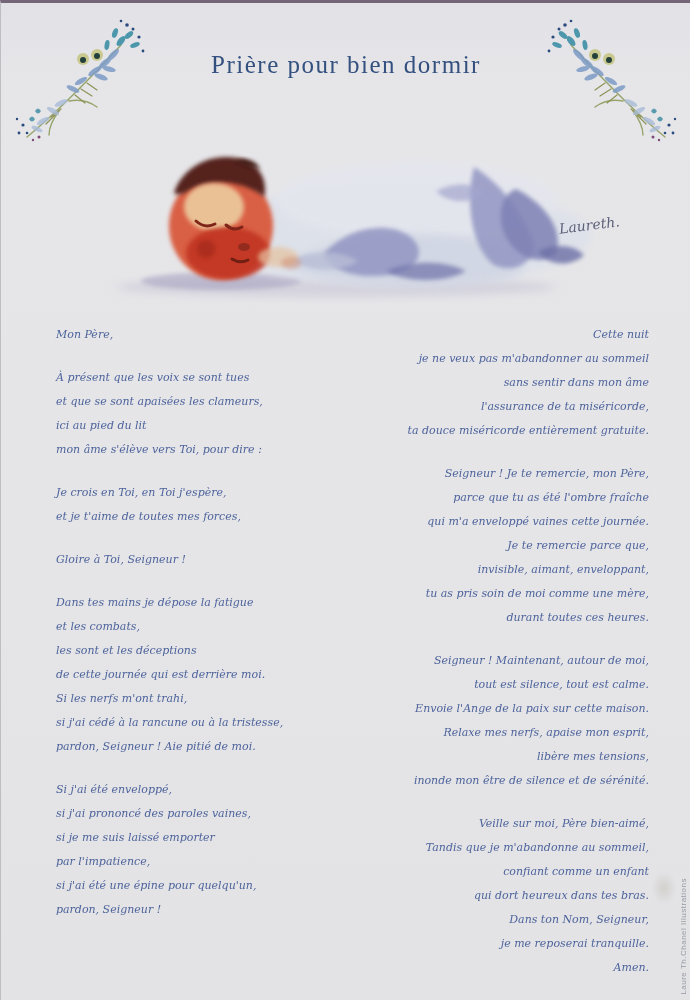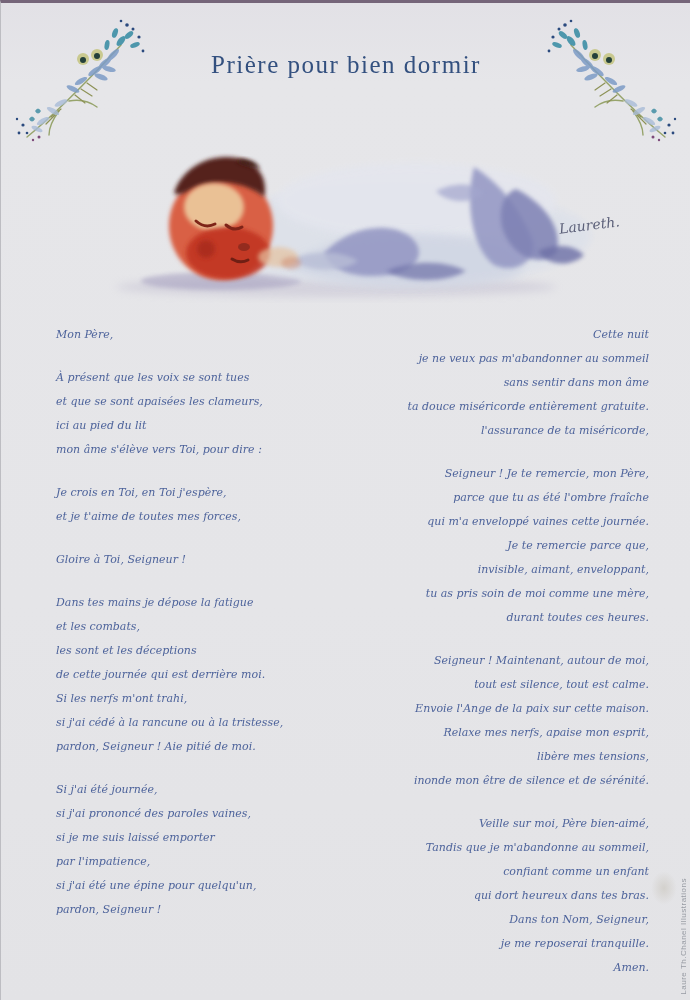--- a/index.html
+++ b/index.html
@@ -268,35 +268,35 @@
       <div class="stanza">
         <div class="line">Dans tes mains je dépose la fatigue</div>
         <div class="line">et les combats,</div>
         <div class="line">les sont et les déceptions</div>
         <div class="line">de cette journée qui est derrière moi.</div>
         <div class="line">Si les nerfs m'ont trahi,</div>
         <div class="line">si j'ai cédé à la rancune ou à la tristesse,</div>
         <div class="line">pardon, Seigneur ! Aie pitié de moi.</div>
       </div>
       <div class="stanza">
-        <div class="line">Si j'ai été journée,</div>
+        <div class="line">Si j'ai été enveloppé,</div>
         <div class="line">si j'ai prononcé des paroles vaines,</div>
         <div class="line">si je me suis laissé emporter</div>
         <div class="line">par l'impatience,</div>
         <div class="line">si j'ai été une épine pour quelqu'un,</div>
         <div class="line">pardon, Seigneur !</div>
       </div>
     </div>
   <div class="poem-column col-right">
       <div class="stanza">
         <div class="line">Cette nuit</div>
         <div class="line">je ne veux pas m'abandonner au sommeil</div>
         <div class="line">sans sentir dans mon âme</div>
+        <div class="line">l'assurance de ta miséricorde,</div>
         <div class="line">ta douce miséricorde entièrement gratuite.</div>
-        <div class="line">l'assurance de ta miséricorde,</div>
       </div>
       <div class="stanza">
         <div class="line">Seigneur ! Je te remercie, mon Père,</div>
         <div class="line">parce que tu as été l'ombre fraîche</div>
         <div class="line">qui m'a enveloppé vaines cette journée.</div>
         <div class="line">Je te remercie parce que,</div>
         <div class="line">invisible, aimant, enveloppant,</div>
         <div class="line">tu as pris soin de moi comme une mère,</div>
         <div class="line">durant toutes ces heures.</div>
       </div>

